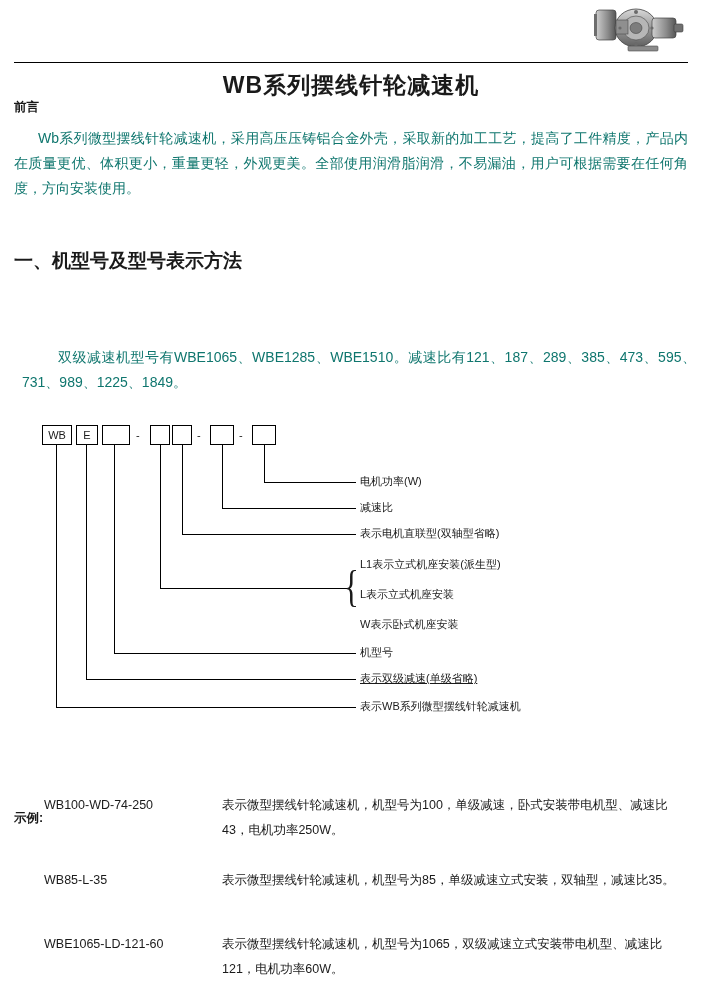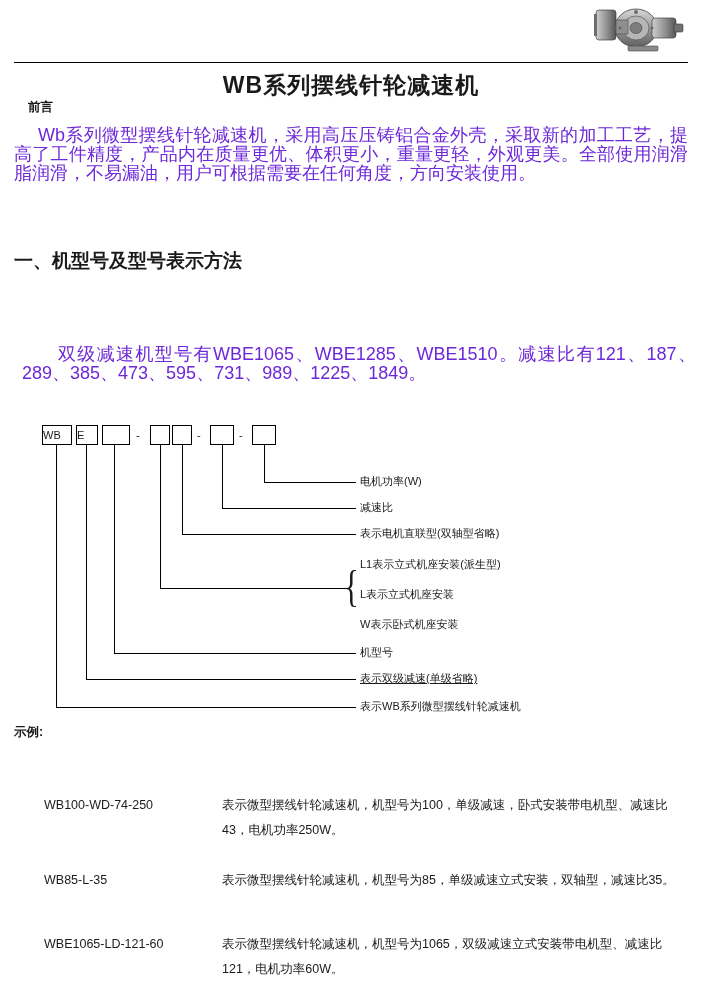--- a/index.html
+++ b/index.html
@@ -50,46 +50,46 @@
     letter-spacing: 1px;
   }
   
   .sec-label {
     position: absolute;
     font-size: 12.5px;
     font-weight: bold;
   }
   .para {
     position: absolute;
-    font-size: 18px;
-    line-height: 19px;
+    font-size: 14px;
+    line-height: 25px;
     text-align: justify;
-    color: #6d28d9;
-  }
-  #preface-label { top: 99px; left: 28px; }
+    color: #0f766e;
+  }
+  #preface-label { top: 99px; left: 14px; }
   #preface-body  { top: 126px; left: 14px; width: 674px; text-indent: 24px; }
   #sec1-label    { top: 248px; left: 14px; font-size: 19px; }
   #sec1-p1       { top: 278px; left: 14px; width: 674px; text-indent: 36px; }
   #sec1-p2       { top: 345px; left: 14px; width: 674px; text-indent: 36px; margin-left: 8px; }
-  #example-label { top: 724px; left: 14px; font-size: 12.5px; }
+  #example-label { top: 810px; left: 14px; font-size: 12.5px; }
 
   
   .diagram {
     position: absolute;
     top: 425px;
     left: 14px;
     width: 674px;
     height: 320px;
   }
   .code-box {
     position: absolute;
     border: 1px solid #000;
     background: #fff;
     font-size: 11px;
-    text-align: left;
+    text-align: center;
     box-sizing: border-box;
     height: 20px;
     line-height: 18px;
   }
   .dash {
     position: absolute;
     font-size: 11px;
     line-height: 20px;
   }
   .vline {

